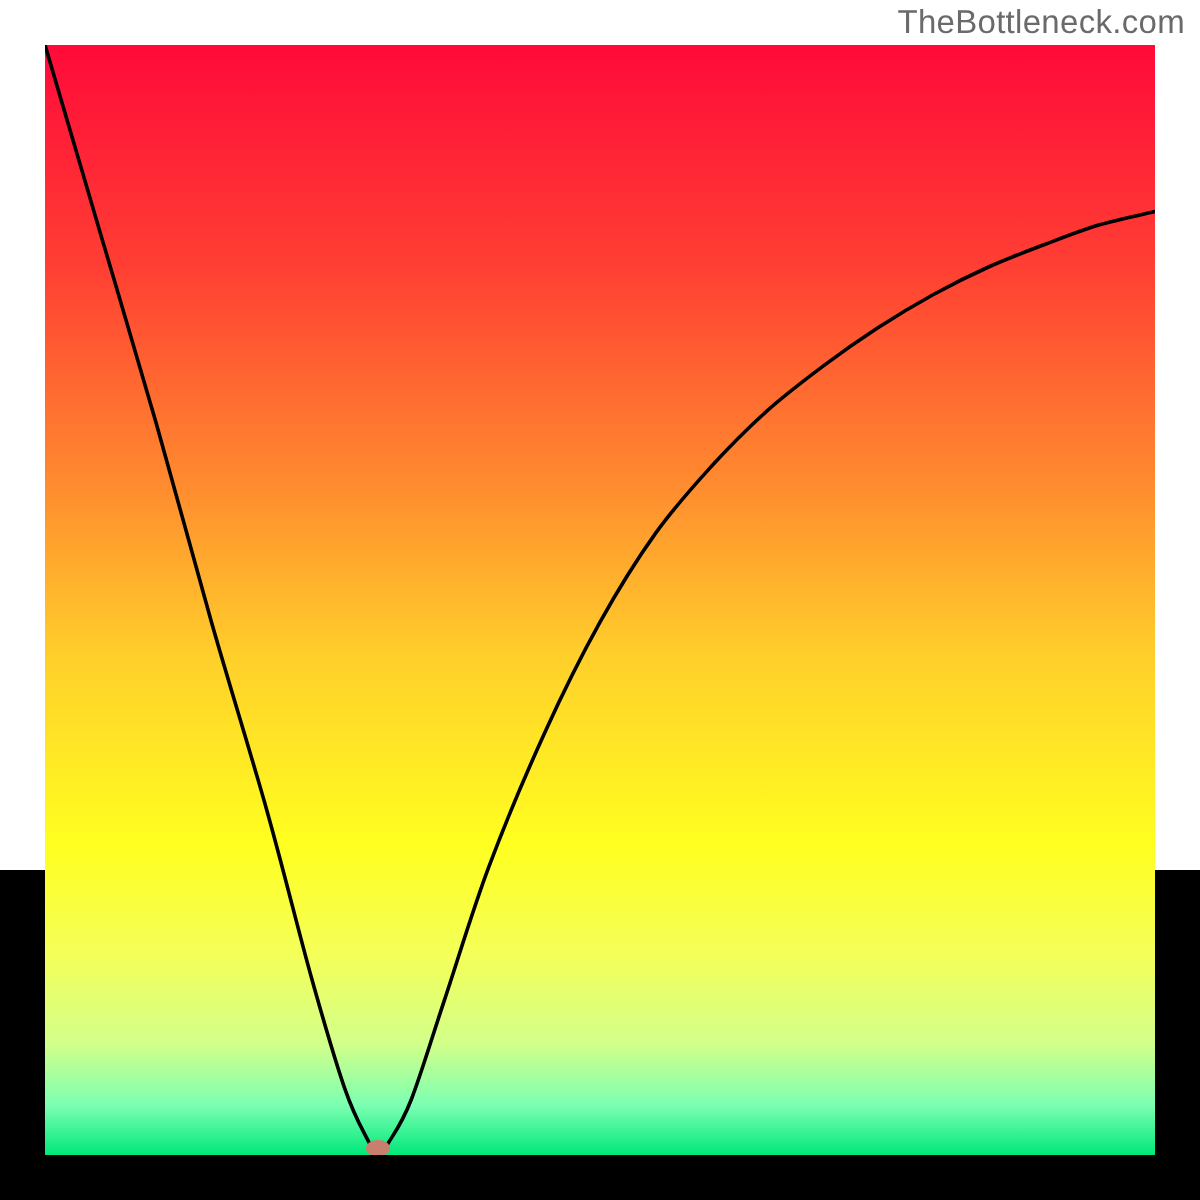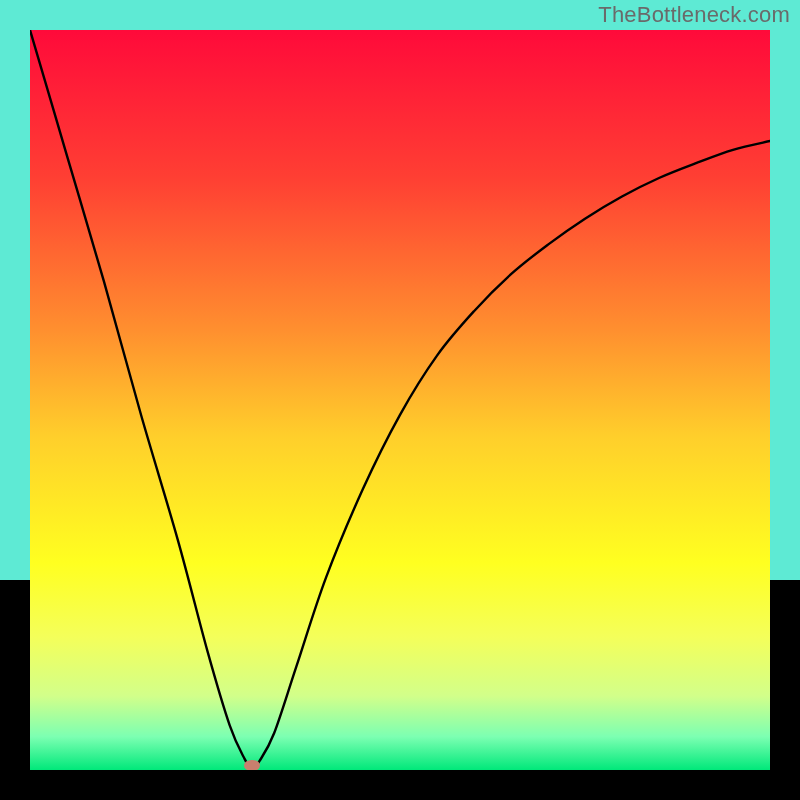--- a/index.html
+++ b/index.html
@@ -1,21 +1,21 @@
 <!DOCTYPE html>
 <html><head>
 <meta charset="utf-8">
 <style>
   * { margin: 0; padding: 0; box-sizing: border-box; }
   html, body { width: 800px; height: 800px; overflow: hidden; background: #000; }
   .frame {
     position: relative;
     width: 800px;
     height: 580px;
-    background: #5eead4;
+    background: #ffffff;
   }
   .watermark {
     position: absolute;
     top: 2px;
     right: 10px;
     color: #6a6a6a;
     font-family: Arial, Helvetica, sans-serif;
     font-size: 22px;
     font-weight: 500;
     letter-spacing: 0.2px;

